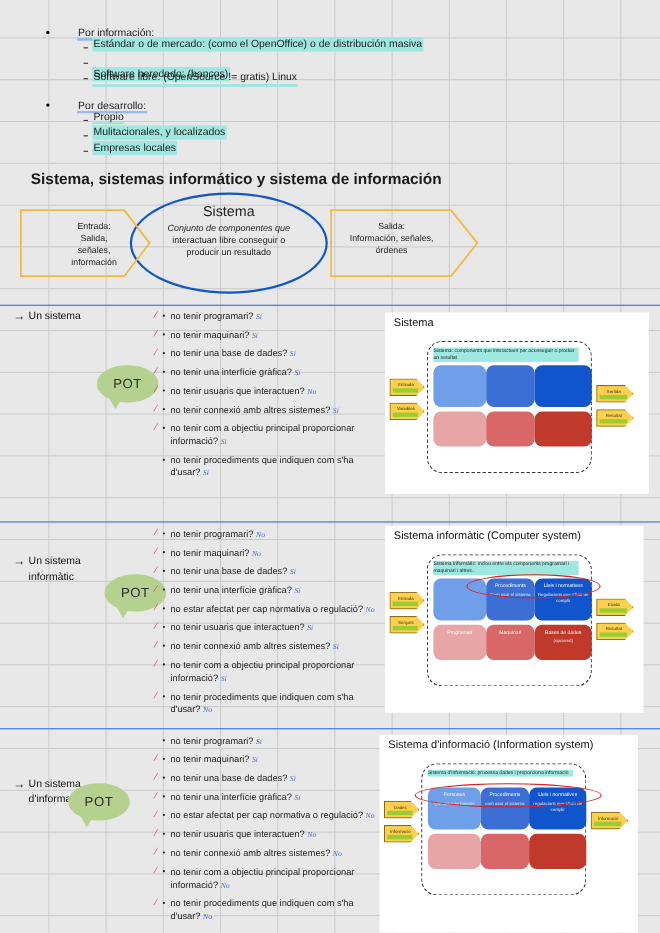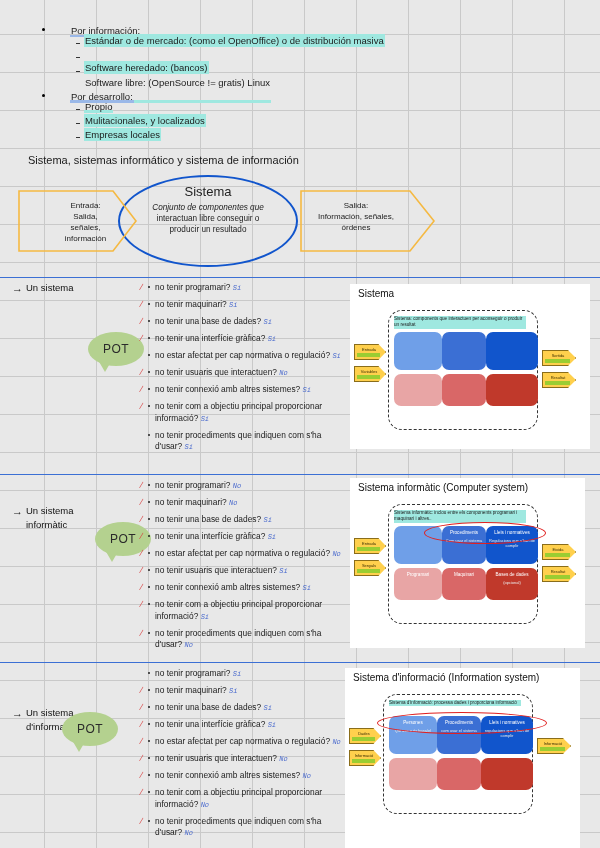--- a/index.html
+++ b/index.html
@@ -25,21 +25,21 @@
   
   .notes{ top:0; left:0; width:600px; }
   .bullet-row{ position:relative; font-size:9.5px; color:#1a1a1a; line-height:13px; white-space:nowrap; }
   .dot{ position:absolute; left:42px; top:4px; width:3px; height:3px; background:#000; border-radius:50%; }
   .dash{ position:absolute; top:5px; width:4px; height:1px; background:#333; }
   .hl-cyan{ background:#9fe8e0; }
   .hl-blue{ background:#9ab8e8; }
   .und{ display:inline-block; }
 
   
-  .sec-title{ font-size:11px; color:#1a1a1a; }
+  .sec-title{ font-size:14px; color:#1a1a1a;font-weight:bold; }
   .ellipse{
     position:absolute; border:2.5px solid #1155cc; border-radius:50%;
     background:transparent;
   }
   .ellipse-txt{ position:absolute; text-align:center; color:#222; }
   .ellipse-txt .big{ font-size:13px; }
   .ellipse-txt .sm{ font-size:8.2px; line-height:11px; }
 
   
   .qsec{ position:absolute; left:0; width:600px; }
@@ -52,21 +52,21 @@
   }
   .pot-tail{
     position:absolute; width:0;height:0;
     border-left:7px solid transparent; border-right:7px solid transparent;
     border-top:12px solid #b4d18f;
   }
   .qlist{ position:absolute; }
   .qitem{ position:relative; font-size:8.4px; color:#1b1b1b; line-height:11.5px; margin-bottom:4.5px; padding-left:9px; }
   .qitem .bull{ position:absolute; left:2px; top:4px; width:2.4px; height:2.4px; background:#222; border-radius:50%; }
   .tick{ position:absolute; left:-6px; top:-1px; color:#d83a3a; font-size:10px; transform:rotate(12deg); font-family:"Liberation Serif", serif; }
-  .ink{ color:#2e54c8; font-size:7px; font-family:Liberation Mono, monospace; font-style:italic; opacity:.85; }
+  .ink{ color:#2e54c8; font-size:7px; font-family:Liberation Serif, serif; font-style:italic; opacity:.85; }
 
   
   .slide{ position:absolute; background:#ffffff; }
   .slide-title{ position:absolute; font-size:10px; color:#111; }
   .roundbox{
     position:absolute; border:1.3px dashed #333; border-radius:14px; background:#fff;
   }
   .cap{ position:absolute; font-size:4.6px; color:#1b1b1b; line-height:6.3px; background:#9fe8e0; }
   .blk{ position:absolute; border-radius:7px; }
   .blk .t{ position:absolute; left:0; right:0; top:4px; text-align:center; font-size:4.6px; color:#fff; }
@@ -96,21 +96,21 @@
   <div class="bullet-row" style="position:absolute;left:0;top:38px;">
     <span class="dash" style="left:76px;"></span>
     <span class="hl-cyan" style="position:absolute;left:84px;top:-4px;padding:0 1px;">Estándar o de mercado: (como el OpenOffice) o de distribución masiva</span>
   </div>
   <div class="bullet-row" style="position:absolute;left:0;top:52px;">
     <span class="dash" style="left:76px;"></span>
     <span class="hl-cyan" style="position:absolute;left:84px;top:-4px;padding:0 1px;margin-top:13px;">Software heredado: (bancos)</span>
   </div>
   <div class="bullet-row" style="position:absolute;left:0;top:66px;">
     <span class="dash" style="left:76px;"></span>
-    <span class="hl-cyan" style="position:absolute;left:84px;top:-4px;padding:14px 1px;background:linear-gradient(to top,#9fe8e0 3px, transparent 3px);">Software libre: (OpenSource != gratis) Linux</span>
+    <span class="hl-cyan" style="position:absolute;left:84px;top:-4px;padding:2px 1px;background:linear-gradient(to top,#9fe8e0 3px, transparent 3px);">Software libre: (OpenSource != gratis) Linux</span>
   </div>
 
   <div class="bullet-row" style="position:absolute;left:0;top:90px;">
     <span class="dot"></span>
     <span style="position:absolute;left:70px;top:0;">
       <span class="und" style="padding:0 1px;background:linear-gradient(to top,#9ab8e8 2.5px, transparent 2.5px);">Por desarrollo:</span>
     </span>
   </div>
   <div class="bullet-row" style="position:absolute;left:0;top:104px;">
     <span class="dash" style="left:76px;"></span>
@@ -169,21 +169,20 @@
       </div>
       <div class="pot" style="left: 88px; top: 332px;">
         <span>POT</span>
       </div>
       <div class="pot-tail" style="left: 98px; top: 360px;"></div>
       <div class="qlist" style="left: 146px; top: 282px; width: 200px;">
         <div class="qitem"><span class="bull"></span><span class="tick">/</span><span>no tenir programari?</span> <span class="ink">Sí</span></div>
         <div class="qitem"><span class="bull"></span><span class="tick">/</span><span>no tenir maquinari?</span> <span class="ink">Sí</span></div>
         <div class="qitem"><span class="bull"></span><span class="tick">/</span><span>no tenir una base de dades?</span> <span class="ink">Sí</span></div>
         <div class="qitem"><span class="bull"></span><span class="tick">/</span><span>no tenir una interfície gràfica?</span> <span class="ink">Sí</span></div>
-        <div class="qitem"><span class="bull"></span><span>no estar afectat per cap normativa o regulació?</span> <span class="ink">Sí</span></div>
         <div class="qitem"><span class="bull"></span><span class="tick">/</span><span>no tenir usuaris que interactuen?</span> <span class="ink">No</span></div>
         <div class="qitem"><span class="bull"></span><span class="tick">/</span><span>no tenir connexió amb altres sistemes?</span> <span class="ink">Sí</span></div>
         <div class="qitem"><span class="bull"></span><span class="tick">/</span><span>no tenir com a objectiu principal proporcionar informació?</span> <span class="ink">Sí</span></div>
         <div class="qitem"><span class="bull"></span><span>no tenir procediments que indiquen com s'ha d'usar?</span> <span class="ink">Sí</span></div>
       </div>
       <div class="slide" style="left: 350px; top: 284px; width: 240px; height: 165px;">
         <div class="slide-title" style="left: 8px; top: 4px;">Sistema</div>
         <div class="roundbox" style="left: 38px; top: 26px; width: 150px; height: 120px;"></div>
         <div class="cap" style="left: 44px; top: 32px; width: 132px;">Sistema: components que interactuen per aconseguir o produir un resultat</div>
         <div class="blk" style="left: 44px; top: 48px; width: 48px; height: 38px; background: rgb(111, 159, 232);">

